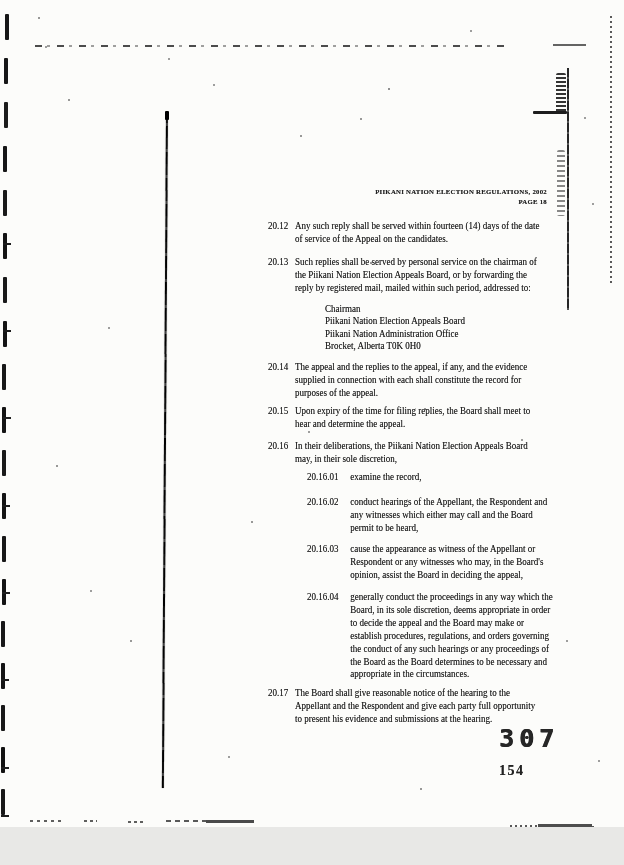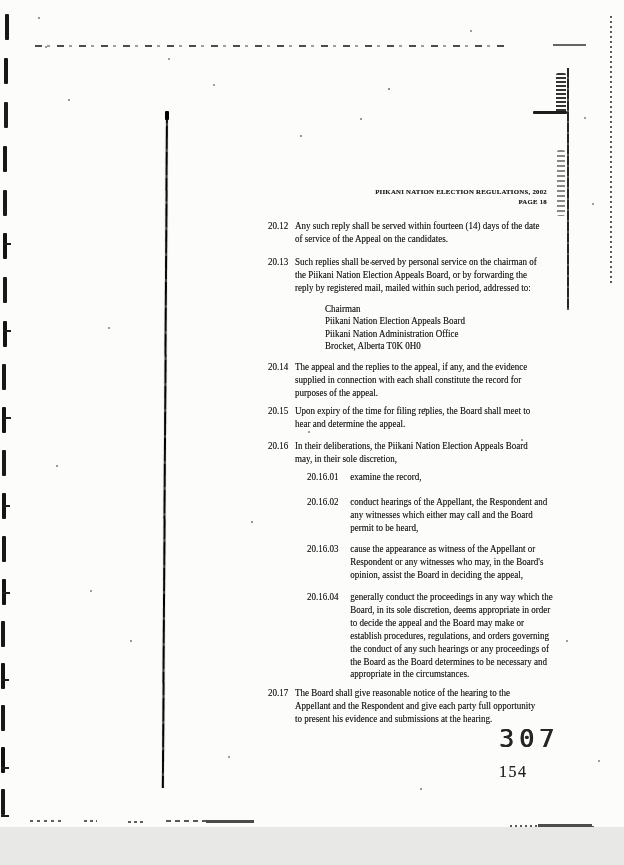--- a/index.html
+++ b/index.html
@@ -107,27 +107,27 @@
   }
   .para.sub .ptext{margin-left:48px;width:246px;}
   .address{
     position:absolute;left:325px;top:303px;
     font-size:10px;line-height:12.3px;white-space:pre-line;
     transform:scaleX(0.9);transform-origin:0 0;
     text-shadow:0 0 .5px rgba(0,0,0,.55);
   }
   .stamp-307{
     position:absolute;left:499px;top:724px;
-    font-family:"DejaVu Sans Mono",monospace;font-weight:normal;
+    font-family:"DejaVu Sans Mono",monospace;font-weight:bold;
     font-size:25px;letter-spacing:5px;color:#262626;
     text-shadow:.6px 0 0 #262626, 0 0 .6px rgba(20,20,20,.6);
   }
   .folio-154{
     position:absolute;left:499px;top:763px;
-    font-size:16px;font-weight:400;letter-spacing:1.5px;color:#222;
+    font-size:14px;font-weight:700;letter-spacing:1.5px;color:#222;
     text-shadow:0 0 .4px rgba(0,0,0,.5);
   }
   .bates-number{
     position:absolute;left:521px;top:831px;
     font-family:"DejaVu Sans Mono",monospace;font-size:15px;
     letter-spacing:1.2px;color:#2e2e2e;
   }
 </style>
 </head>
 <body>

